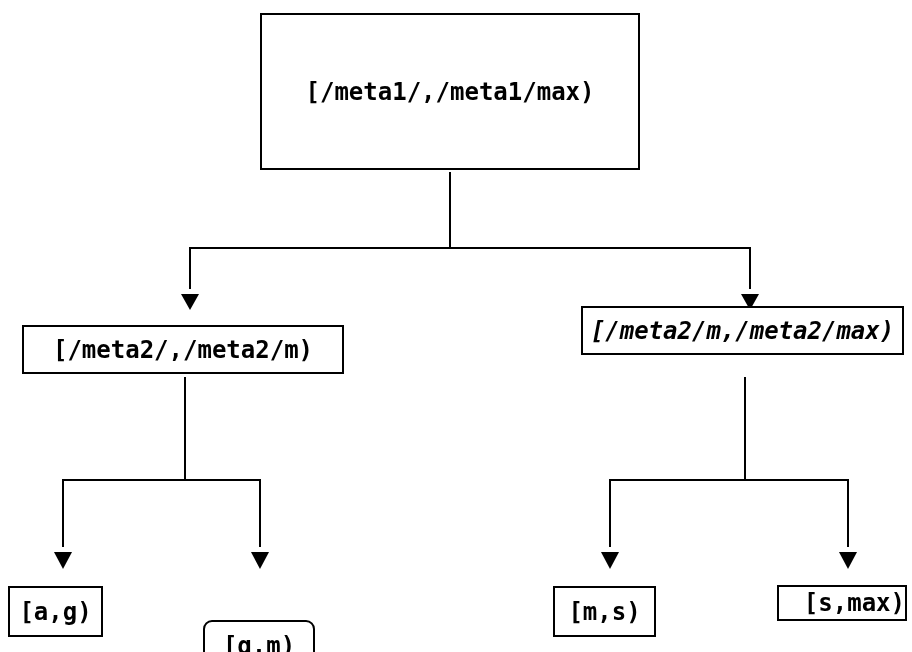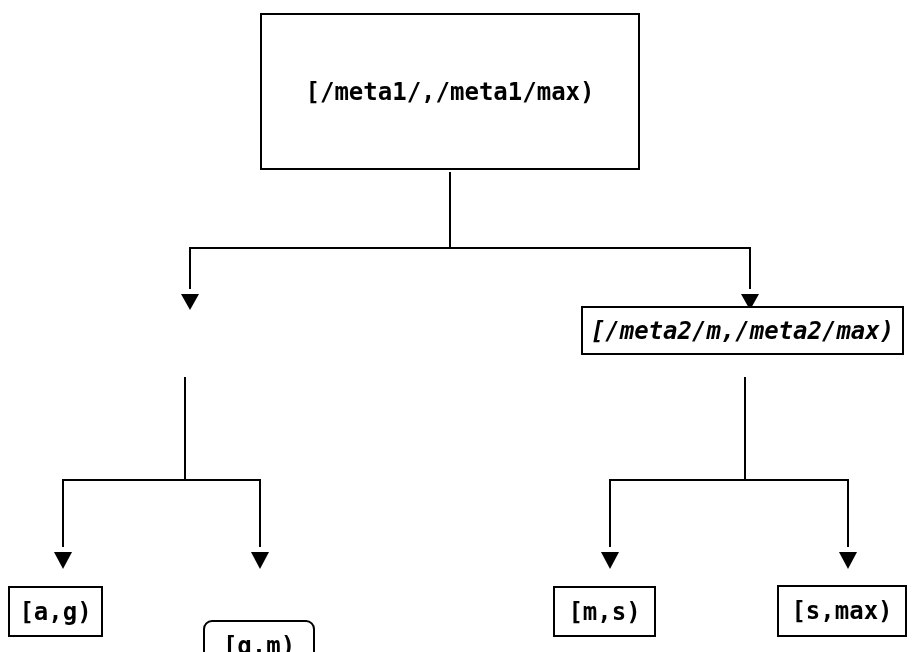--- a/index.html
+++ b/index.html
@@ -34,21 +34,21 @@
     line-height: 1;
     color: #000000;
     white-space: nowrap;
   }
   .node-root       { left: 260px; top: 13px;  width: 380px; height: 157px; }
   .node-meta2-low  { left: 22px;  top: 325px; width: 322px; height: 49px; }
   .node-meta2-high { left: 581px; top: 306px; width: 323px; height: 49px; font-style: italic; }
   .node-leaf-ag    { left: 8px;   top: 586px; width: 95px; height: 51px; }
   .node-leaf-gm    { left: 203px; top: 620px; width: 112px; height: 51px; border-radius: 9px; }
   .node-leaf-ms    { left: 553px; top: 586px; width: 103px; height: 51px; }
-  .node-leaf-smax  { left: 777px; top: 585px; width: 130px; height: 52px; }
+  .node-leaf-smax  { left: 777px; top: 585px; width: 130px; height: 36px; justify-content: flex-end; }
   .edge-line {
     stroke: #000000;
     stroke-width: 2;
     fill: none;
   }
   .arrowhead {
     fill: #000000;
     stroke: none;
   }
 </style>
@@ -84,20 +84,23 @@
       <line class="edge-line" x1="848" y1="479" x2="848" y2="547"></line>
       <polygon class="arrowhead" points="601,552 619,552 610,569"></polygon>
       <polygon class="arrowhead" points="839,552 857,552 848,569"></polygon>
     </g>
   </svg>
 
   <div class="node node-root">
     <span>[/meta1/,/meta1/max)</span>
   </div>
 
+  <div class="node node-meta2-low">
+    <span>[/meta2/,/meta2/m)</span>
+  </div>
 
   <div class="node node-meta2-high">
     <span>[/meta2/m,/meta2/max)</span>
   </div>
 
   <div class="node node-leaf-ag">
     <span>[a,g)</span>
   </div>
 
   <div class="node node-leaf-gm">

